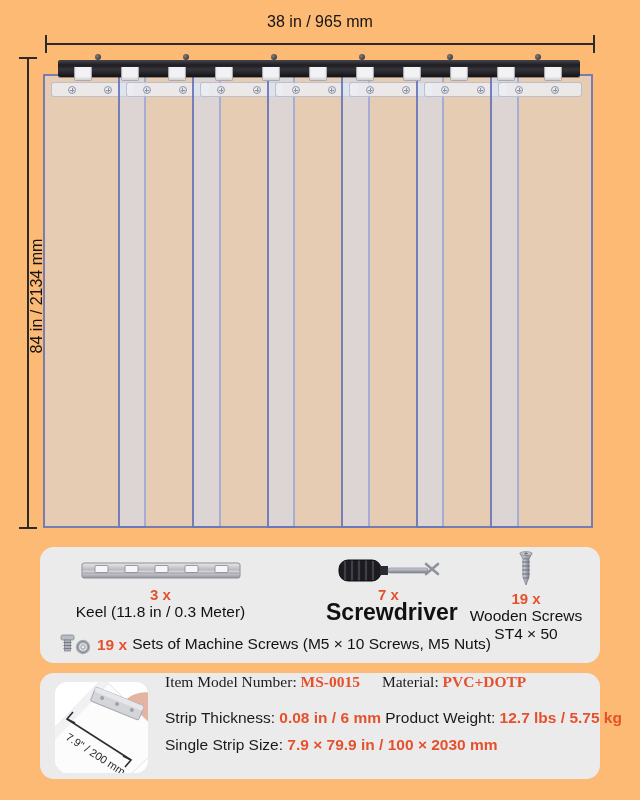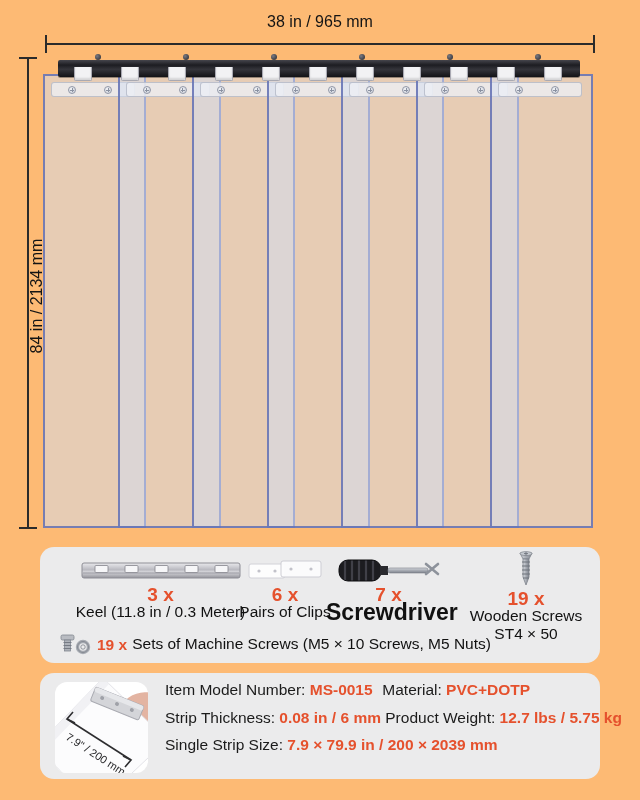--- a/index.html
+++ b/index.html
@@ -36,40 +36,40 @@
   .screw.s1{left:16px;}
   .screw.s2{left:52px;}
 
   
   .panel{position:absolute;left:40px;width:560px;background:#ebebec;border-radius:14px;}
   .panel.parts{top:547px;height:116px;}
   .panel.specs{top:673px;height:106px;}
 
   .part-col{position:absolute;text-align:center;}
   .part-icon{display:flex;align-items:center;justify-content:center;height:30px;}
-  .qty{font-size:19px;font-weight:700;color:#e5512d;line-height:17px;}
+  .qty{font-size:15px;font-weight:700;color:#e5512d;line-height:17px;}
   .pname{font-size:15.5px;font-weight:400;color:#111;line-height:18px;white-space:nowrap;}
   .pname.big{font-size:23px;font-weight:600;}
 
   .col1{left:18px;top:9px;width:205px;}
   .col2{left:180px;top:9px;width:130px;}
   .col3{left:286px;top:9px;width:125px;}
   .col4{left:420px;top:3px;width:132px;}
   .col4 .part-icon{height:40px;}
 
   .mscrew-row{position:absolute;left:18px;top:86px;display:flex;align-items:center;gap:5px;font-size:15.5px;color:#111;white-space:nowrap;}
   .mscrew-row .qty{font-size:15.5px;}
 
   
   .thumb{position:absolute;left:15px;top:9px;width:93px;height:91px;border-radius:12px;background:#ffffff;overflow:hidden;}
   .spec-text{position:absolute;left:125px;top:0;width:430px;height:106px;}
   .spec-row{position:absolute;left:0;font-size:15.5px;white-space:nowrap;}
   .spec-row .lbl{color:#1b1b1b;font-weight:400;}
   .spec-row .val{color:#e5512d;font-weight:700;}
-  .spec-row.r1{top:8px;}
+  .spec-row.r1{top:0;font-family:Liberation Serif, serif;}
   .spec-row.r2{top:36px;}
   .spec-row.r3{top:63px;}
   .spec-row.r4{top:90px;}
   .pairA{display:inline-block;min-width:213px;}
 </style>
 </head>
 <body>
 
 <div class="stage">
 
@@ -163,34 +163,20 @@
           <rect x="44" y="5.5" width="13" height="7" rx="1" fill="#f6f6f8" stroke="#84848c" stroke-width="0.8"></rect>
           <rect x="74" y="5.5" width="13" height="7" rx="1" fill="#f6f6f8" stroke="#84848c" stroke-width="0.8"></rect>
           <rect x="104" y="5.5" width="13" height="7" rx="1" fill="#f6f6f8" stroke="#84848c" stroke-width="0.8"></rect>
           <rect x="134" y="5.5" width="13" height="7" rx="1" fill="#f6f6f8" stroke="#84848c" stroke-width="0.8"></rect>
         </svg>
       </div>
       <div class="qty">3 x</div>
       <div class="pname">Keel (11.8 in / 0.3 Meter)</div>
     </div>
 
-    <div class="part-col col2">
-      <div class="part-icon">
-        <svg width="76" height="22" viewBox="0 0 76 22">
-          <rect x="2" y="4" width="36" height="14" rx="2" fill="rgba(255,255,255,0.9)" stroke="#d2d2d8" stroke-width="1"></rect>
-          <rect x="34" y="1" width="40" height="16" rx="2" fill="rgba(252,252,253,0.95)" stroke="#cdcdd4" stroke-width="1"></rect>
-          <circle cx="12" cy="11" r="1.6" fill="#c2c2ca"></circle>
-            <circle cx="28" cy="11" r="1.6" fill="#c2c2ca"></circle>
-          <circle cx="44" cy="9" r="1.6" fill="#c2c2ca"></circle>
-            <circle cx="64" cy="9" r="1.6" fill="#c2c2ca"></circle>
-        </svg>
-      </div>
-      <div class="qty">6 x</div>
-      <div class="pname">Pairs of Clips</div>
-    </div>
 
     <div class="part-col col3">
       <div class="part-icon">
         <svg width="104" height="28" viewBox="0 0 104 28">
           <defs>
             <linearGradient id="sh" x1="0" y1="0" x2="0" y2="1">
               <stop offset="0" stop-color="#d4d7dc"></stop>
                 <stop offset="0.5" stop-color="#a6aab2"></stop>
                 <stop offset="1" stop-color="#7e838c"></stop>
             </linearGradient>
@@ -278,21 +264,21 @@
     <div class="spec-text">
       <div class="spec-row r1">
         <span class="pairA"><span class="lbl">Item Model Number: </span><span class="val">MS-0015</span></span>
         <span><span class="lbl">Material: </span><span class="val">PVC+DOTP</span></span>
       </div>
       <div class="spec-row r2">
         <span class="pairA"><span class="lbl">Strip Thickness: </span><span class="val">0.08 in / 6 mm</span></span>
         <span><span class="lbl">Product Weight: </span><span class="val">12.7 lbs / 5.75 kg</span></span>
       </div>
       <div class="spec-row r3">
-        <span class="lbl">Single Strip Size: </span><span class="val">7.9 × 79.9 in / 200 × 2039 mm</span>
+        <span class="lbl">Single Strip Size: </span><span class="val">7.9 × 79.9 in / 100 × 2030 mm</span>
       </div>
     </div>
   </div>
 
 <div class="rail-screw" style="left: 95px;"></div>
     <div class="rail-screw" style="left: 183px;"></div>
     <div class="rail-screw" style="left: 271px;"></div>
     <div class="rail-screw" style="left: 359px;"></div>
     <div class="rail-screw" style="left: 447px;"></div>
     <div class="rail-screw" style="left: 535px;"></div>

